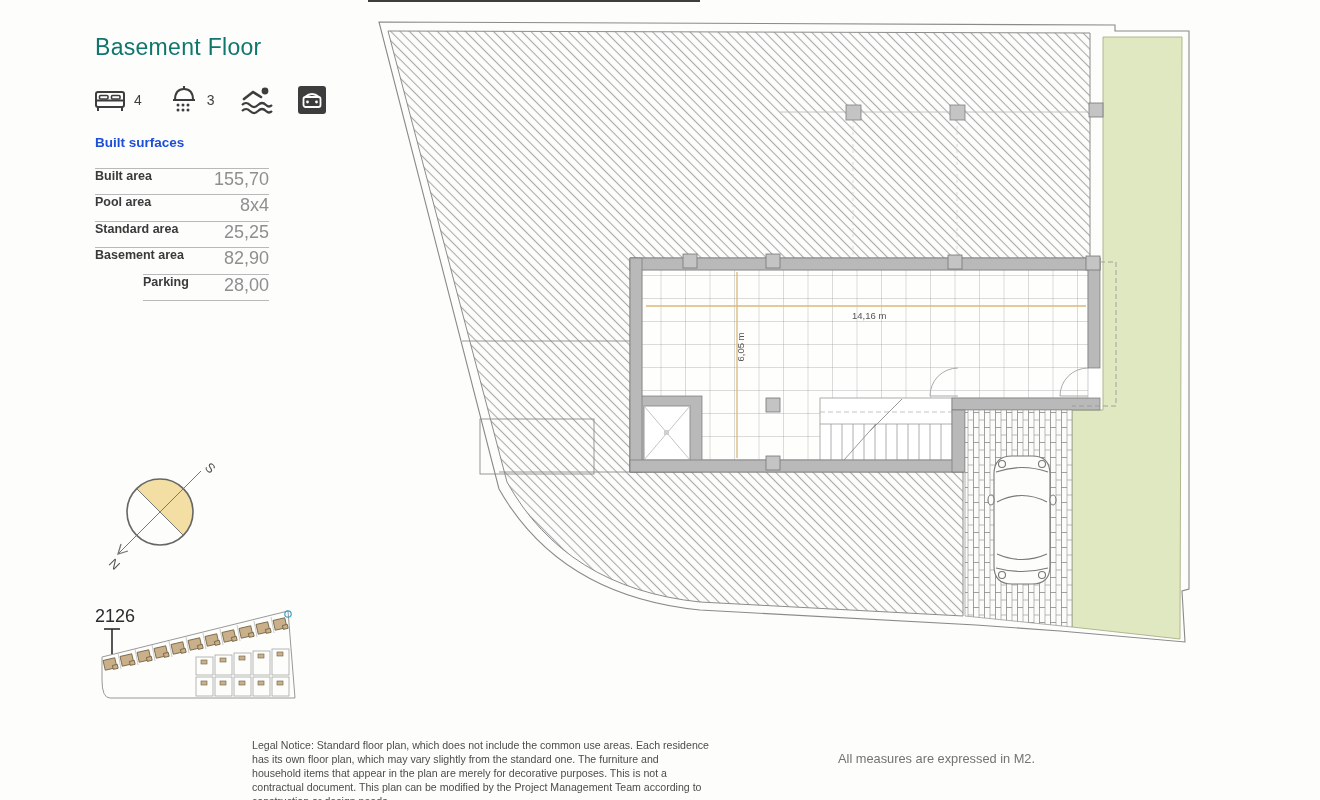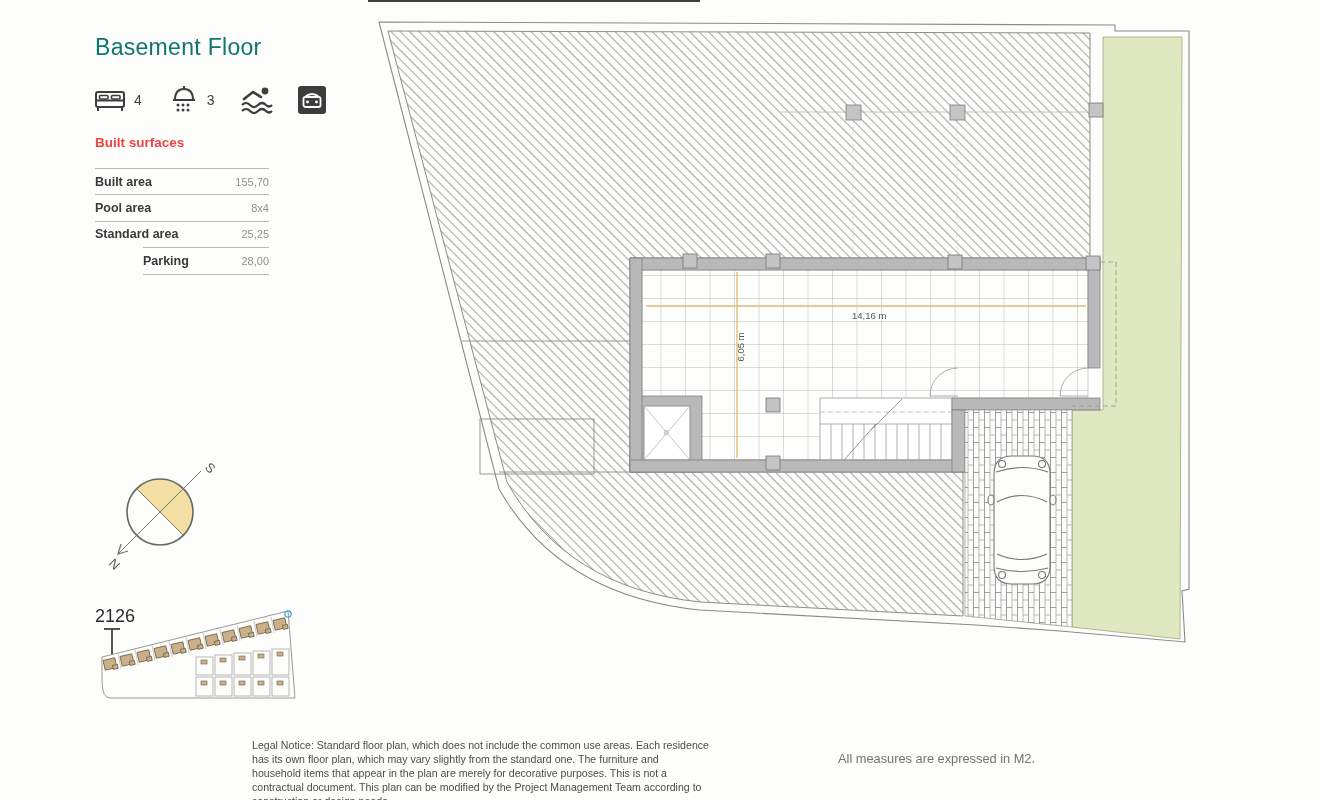--- a/index.html
+++ b/index.html
@@ -5,27 +5,27 @@
   html,body{margin:0;padding:0;background:#e8e8e8;}
   .page{position:relative;width:1320px;height:800px;background:#fdfdfc;overflow:hidden;
         font-family:"Liberation Sans",sans-serif;color:#3d3d3d;}
   .abs{position:absolute;}
   
   .title{left:95px;top:34px;font-size:23px;font-weight:400;color:#0f766e;letter-spacing:.3px;}
   .amenities{left:93px;top:84px;display:flex;align-items:center;}
   .amenity{display:flex;align-items:center;}
   .amenity .cnt{font-size:14px;color:#3f3f3f;margin-left:7px;}
   .sp1{width:26px;} .sp2{width:24px;} .sp3{width:22px;}
-  .bs-head{left:95px;top:135px;font-size:13.5px;font-weight:bold;color:#ef4444;}
+  .bs-head{left:95px;top:135px;font-size:13.5px;font-weight:bold;color:#1d4ed8;}
   .stable{left:95px;top:168px;width:174px;}
-  .srow{display:flex;justify-content:space-between;align-items:center;
+  .srow{display:flex;justify-content:space-between;
         height:25.4px;border-top:1px solid #b9b9b9;}
   .srow:last-child{border-bottom:1px solid #b9b9b9;margin-left:48px;}
   .slabel{font-size:12.5px;font-weight:bold;color:#3a3a3a;}
-  .sval{font-size:11px;color:#8f8f8f;}
+  .sval{font-size:18px;color:#8f8f8f;}
   
   .legal{left:252px;top:738px;width:458px;font-size:10.6px;line-height:1.33;color:#4c4c4c;}
   .measures{left:838px;top:751px;font-size:12.8px;color:#737373;}
   .streak{left:368px;top:0;width:332px;height:2px;background:#1c1c1c;opacity:.85;}
   svg text{font-family:"Liberation Sans",sans-serif;}
 </style>
 </head>
 <body>
 
 <div class="page">
@@ -226,20 +226,24 @@
     </div>
     <div class="srow">
       <span class="slabel">Pool area</span>
       <span class="sval">8x4</span>
     </div>
     <div class="srow">
       <span class="slabel">Standard area</span>
       <span class="sval">25,25</span>
     </div>
     <div class="srow">
+      <span class="slabel">Basement area</span>
+      <span class="sval">82,90</span>
+    </div>
+    <div class="srow">
       <span class="slabel">Parking</span>
       <span class="sval">28,00</span>
     </div>
   </div>
 
   <svg class="abs" style="left:100px;top:452px" width="120" height="120" viewBox="0 0 120 120">
     <path d="M60,60 L36.7,36.7 A33,33 0 0 1 83.3,36.7 Z" fill="#f3dfa3"></path>
     <path d="M60,60 L83.3,36.7 A33,33 0 0 1 83.3,83.3 Z" fill="#f3dfa3"></path>
     <circle cx="60" cy="60" r="33" fill="none" stroke="#666" stroke-width="1.6"></circle>
     <line x1="36.7" y1="36.7" x2="83.3" y2="83.3" stroke="#777" stroke-width="1"></line>

